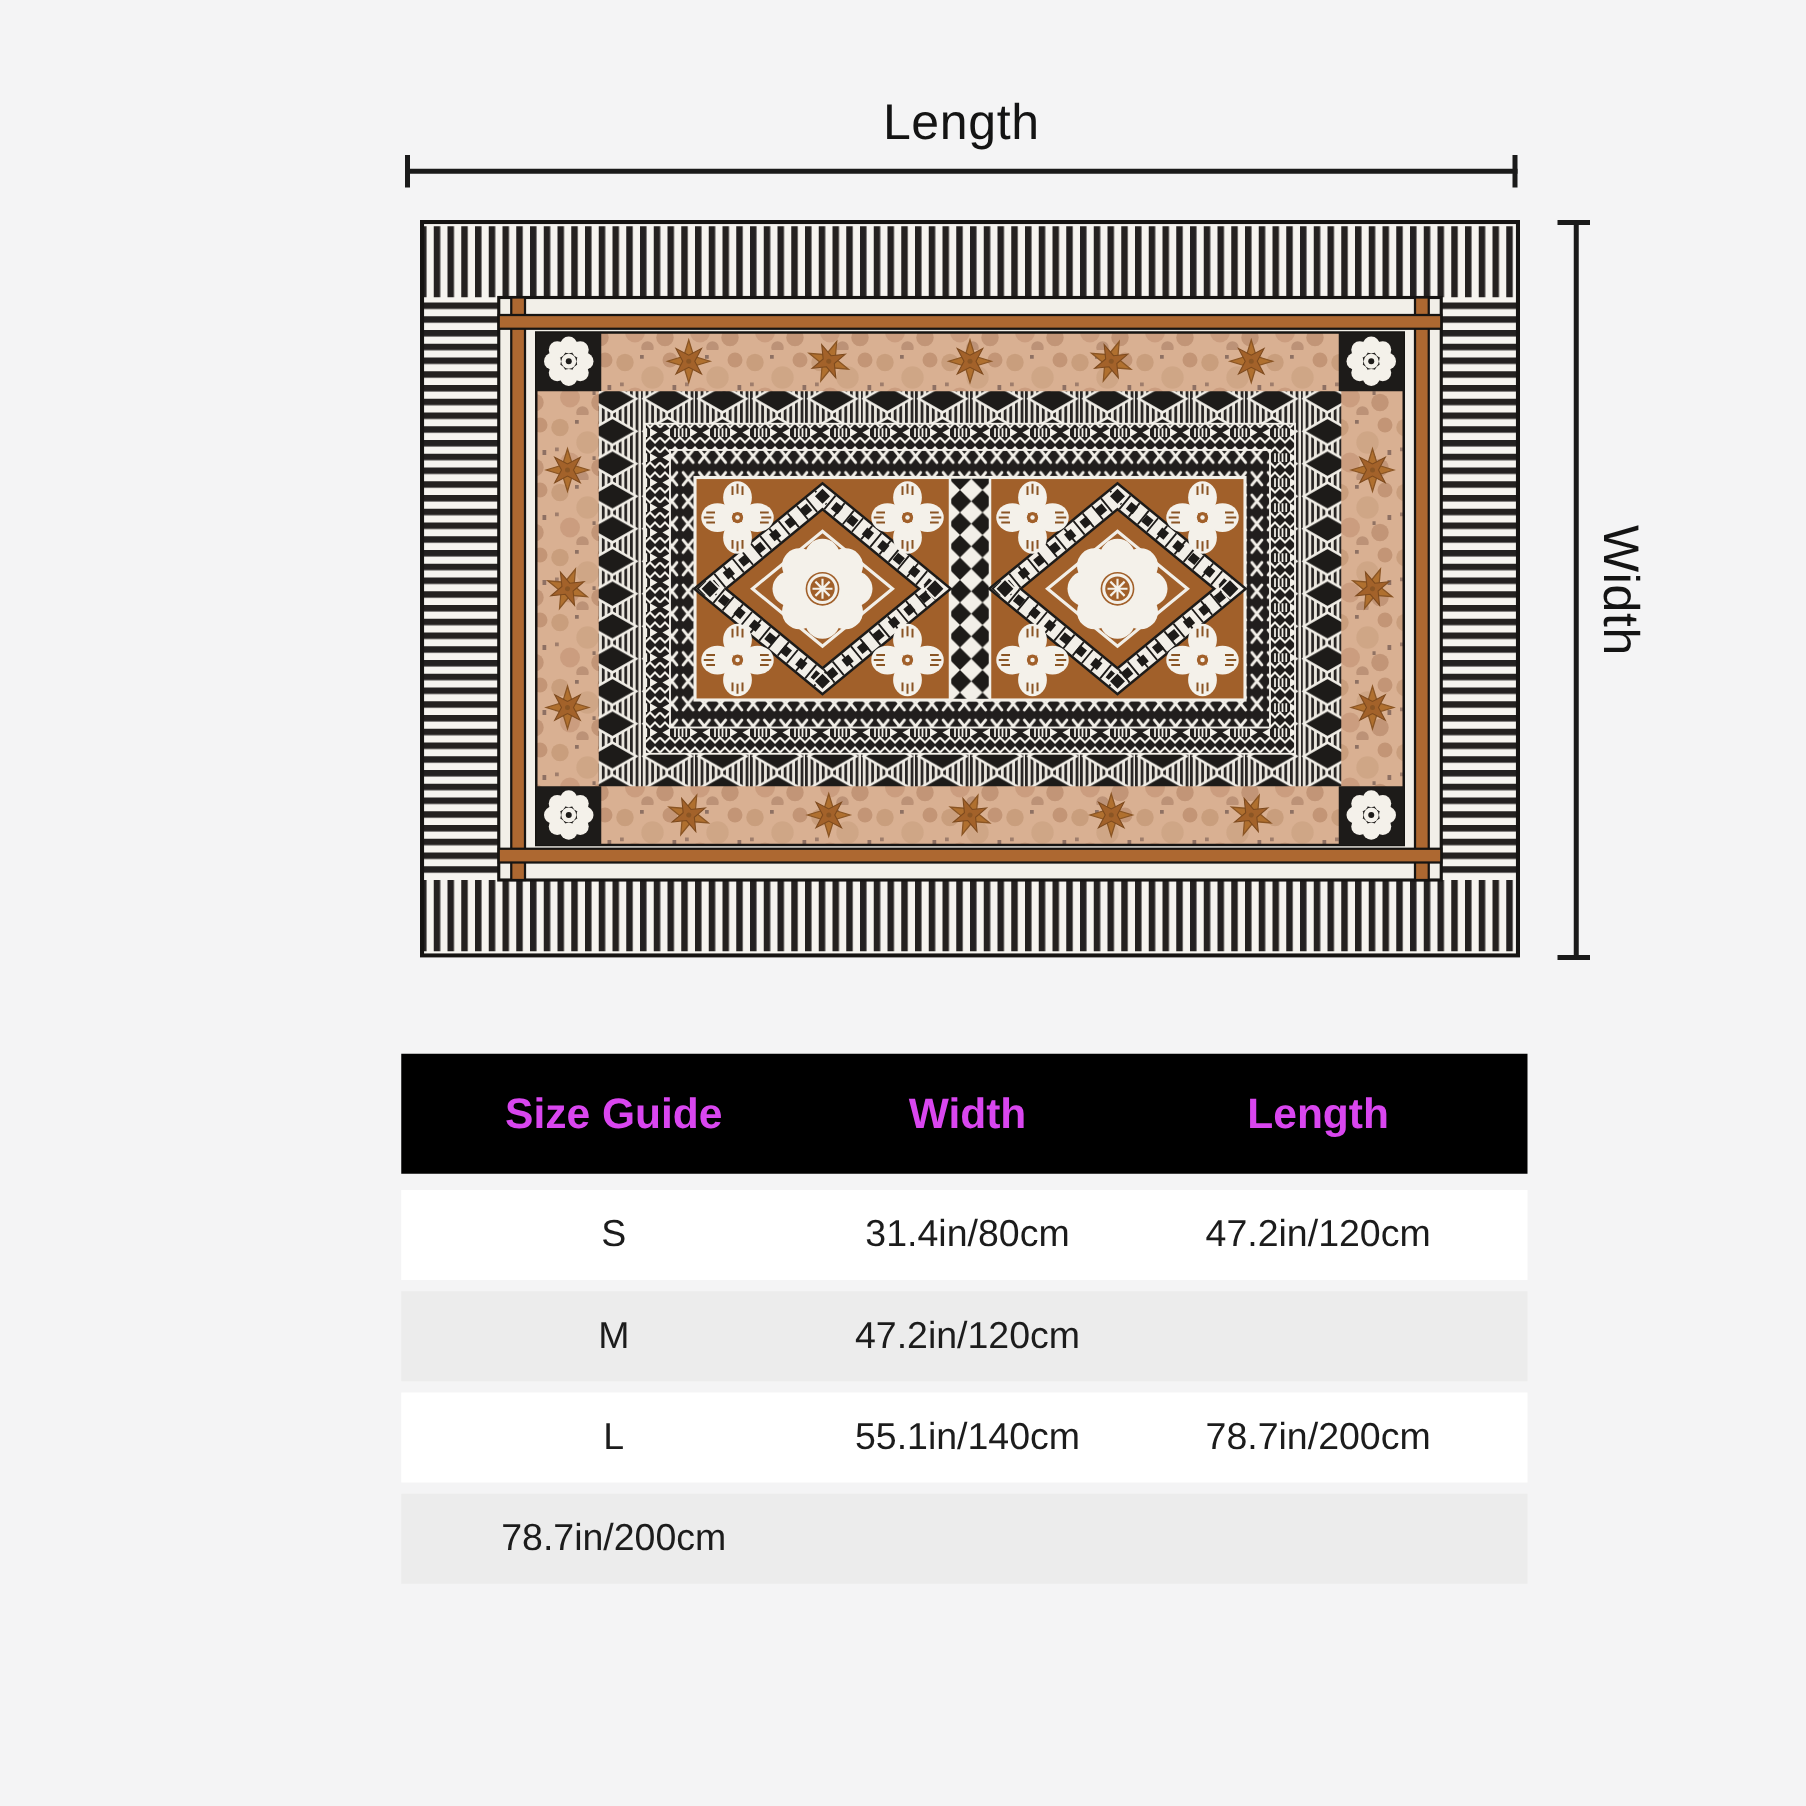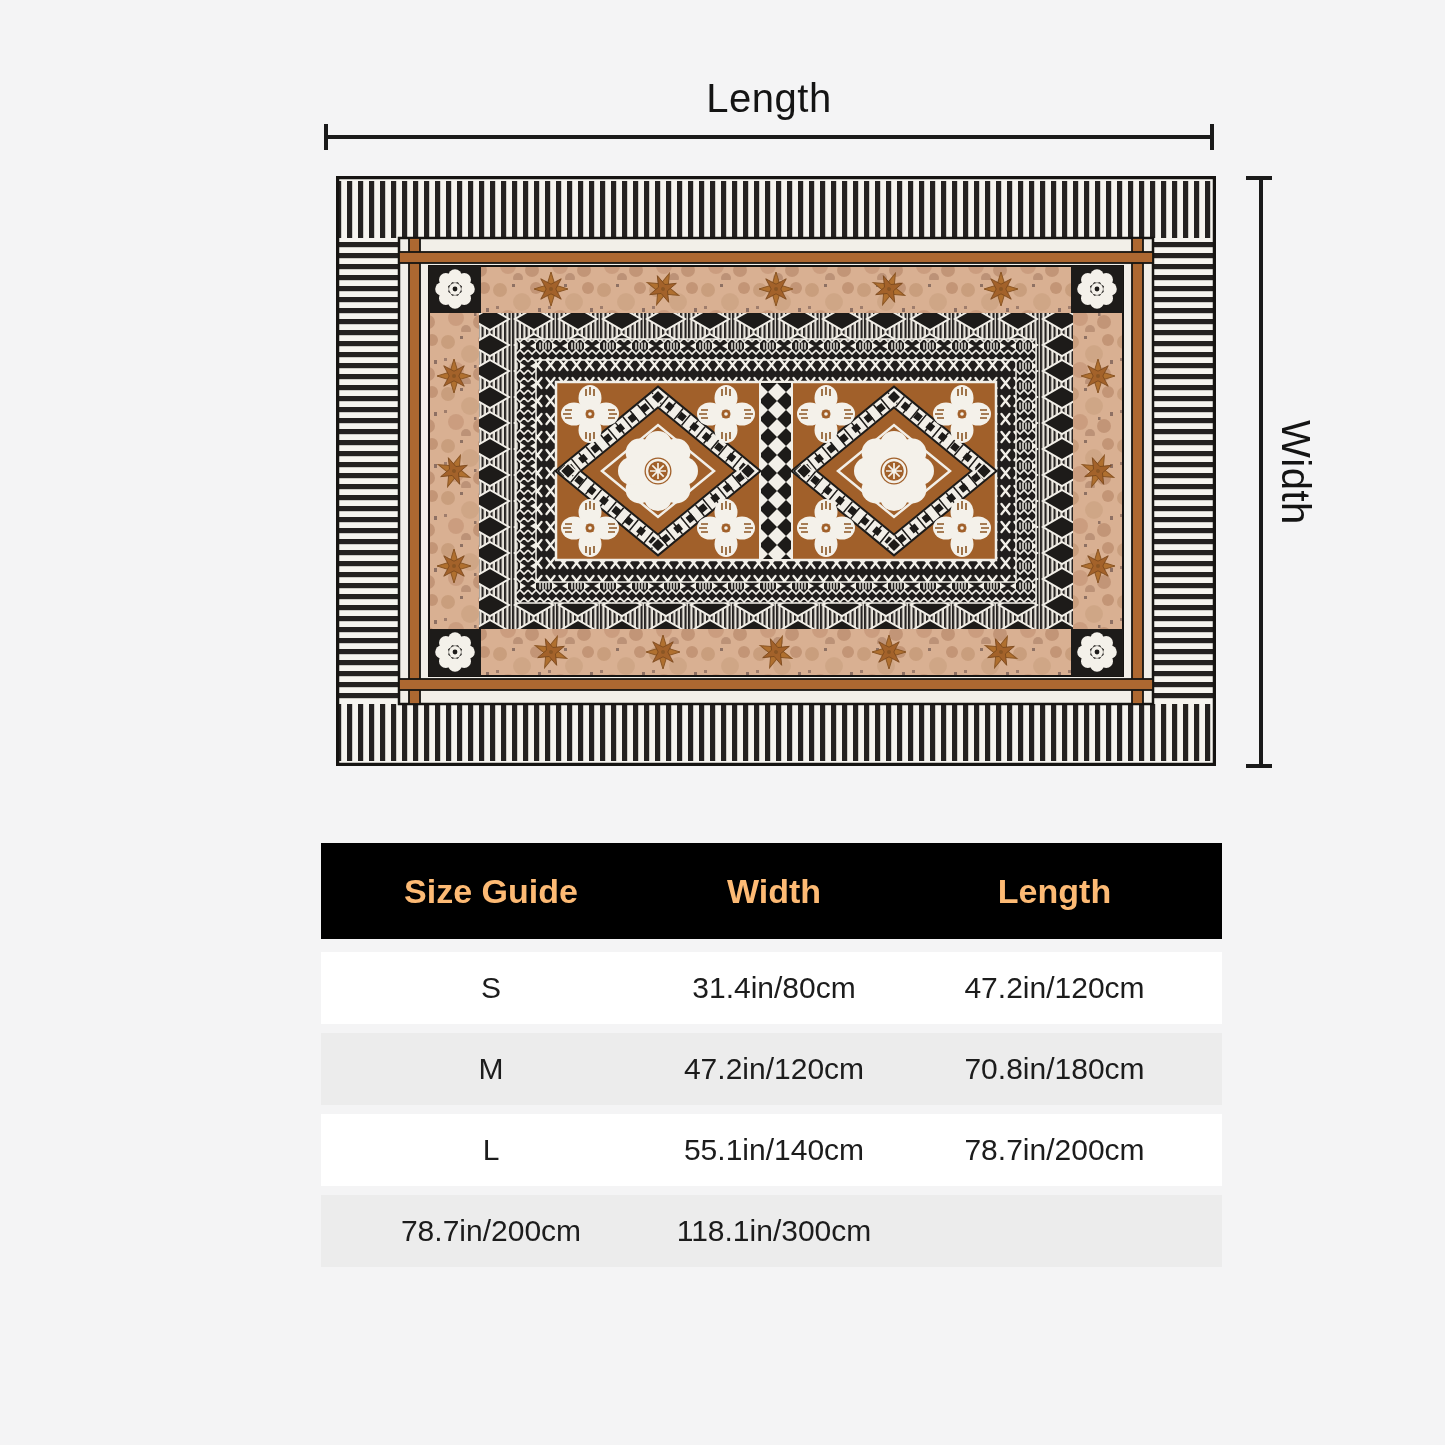--- a/index.html
+++ b/index.html
@@ -45,21 +45,21 @@
   .vcap.bottom{top:764px;}
   
   .rug{
     position:absolute;left:287px;top:176px;width:880px;height:590px;
   }
   
   .size-table{
     position:absolute;left:272px;top:843px;width:901px;
   }
   .table-header{
-    height:96px;background:#000000;color:#fdba74;
+    height:96px;background:#000000;color:#d946ef;
     display:grid;grid-template-columns:340px 226px 335px;
     align-items:center;
     font-size:34px;font-weight:700;
   }
   .table-header div{text-align:center;}
   .table-rows{
     display:flex;flex-direction:column;gap:9px;
     padding-top:13px;
   }
   .table-row{
@@ -286,27 +286,25 @@
     </div>
     <div class="table-rows">
       <div class="table-row">
         <div>S</div>
         <div>31.4in/80cm</div>
         <div>47.2in/120cm</div>
       </div>
       <div class="table-row">
         <div>M</div>
         <div>47.2in/120cm</div>
-        <div>70.8in/180cm</div>
       </div>
       <div class="table-row">
         <div>L</div>
         <div>55.1in/140cm</div>
         <div>78.7in/200cm</div>
       </div>
       <div class="table-row">
         <div>78.7in/200cm</div>
-        <div>118.1in/300cm</div>
       </div>
     </div>
   </div>
 
 </div>
 
 </body></html>

